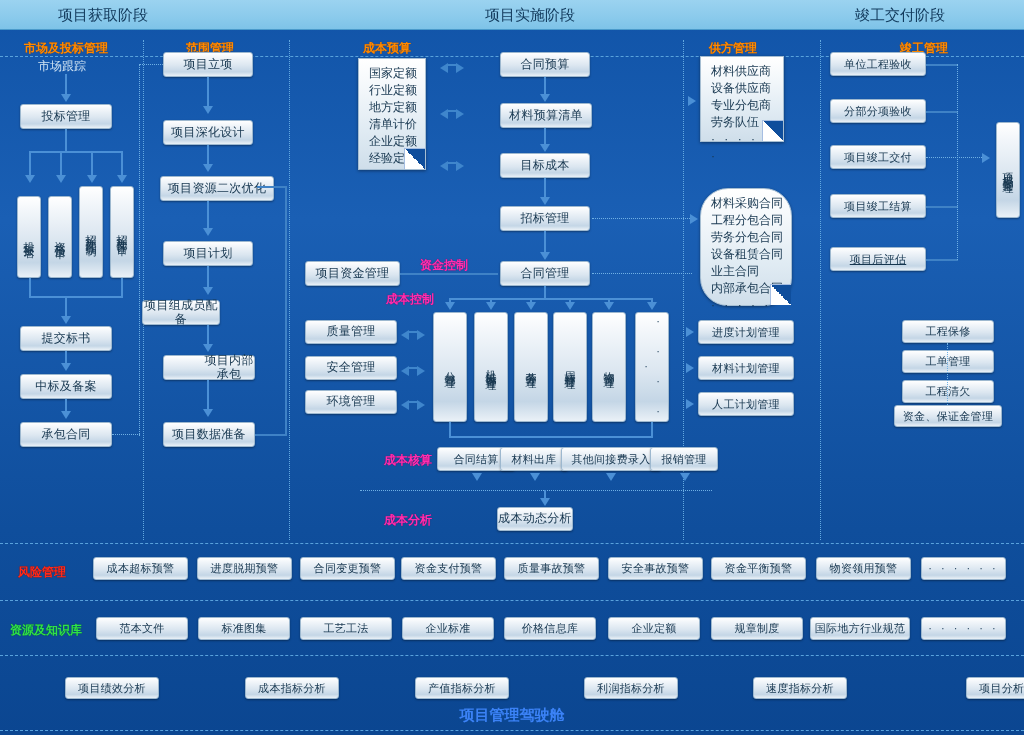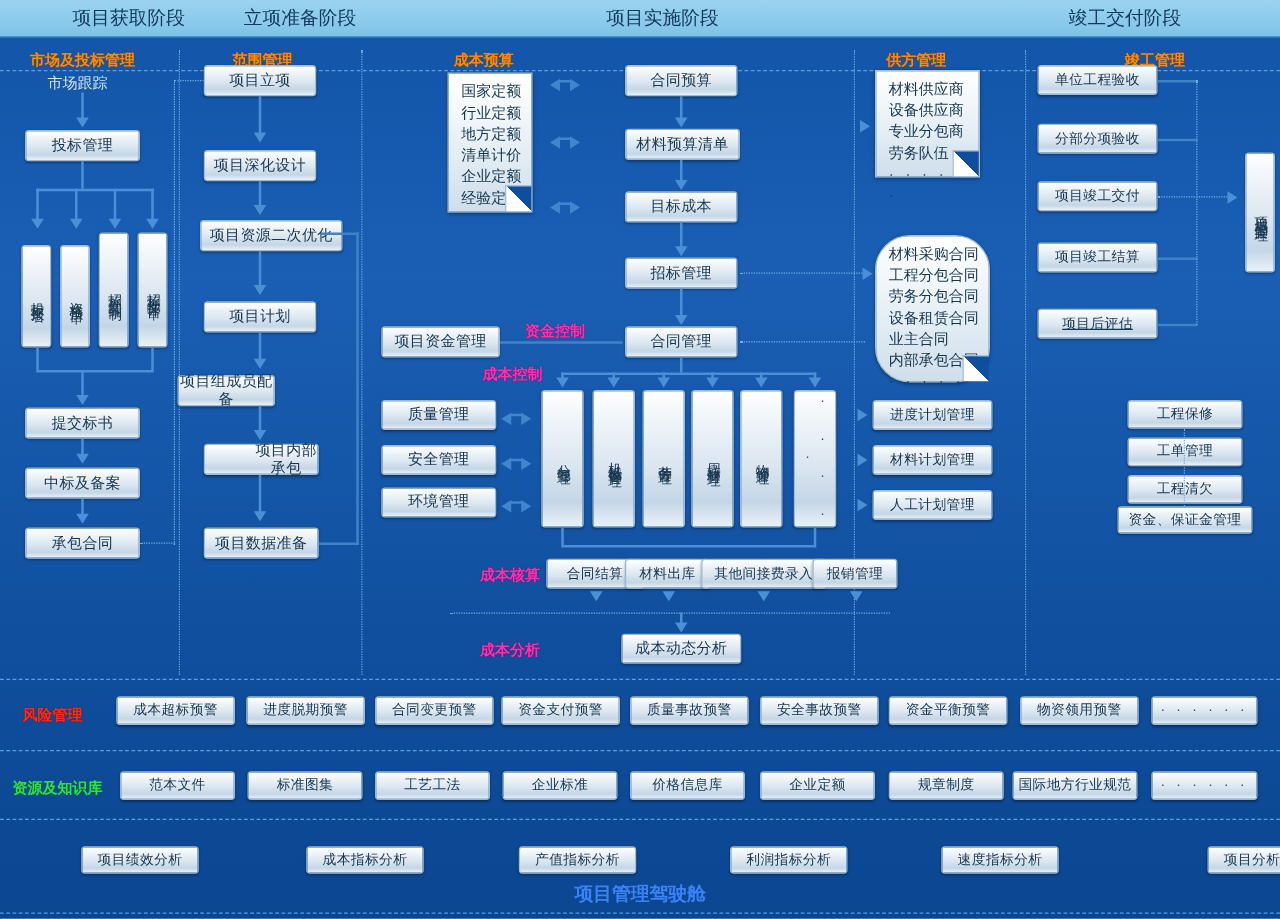--- a/index.html
+++ b/index.html
@@ -89,21 +89,20 @@
   .sep{position:absolute;left:0;width:1024px;border-top:1px dashed #59a2dc;height:0;}
   .colsep{position:absolute;border-left:1px dotted #63a9e0;width:0;}
 </style>
 </head>
 <body>
 
 <div id="canvas">
 
   <div class="header">
     <div class="tab" style="left:18px;width:170px;">项目获取阶段</div>
-    <div class="tab" style="left:150px;width:180px;">立项准备阶段</div>
     <div class="tab" style="left:440px;width:180px;">项目实施阶段</div>
     <div class="tab" style="left:810px;width:180px;">竣工交付阶段</div>
   </div>
 
   <div class="sep" style="top:56px;"></div>
 
   <div class="colsep" style="left:143px;top:40px;height:500px;"></div>
   <div class="colsep" style="left:289px;top:40px;height:500px;"></div>
   <div class="colsep" style="left:683px;top:40px;height:500px;"></div>
   <div class="colsep" style="left:820px;top:40px;height:500px;"></div>
@@ -280,21 +279,21 @@
 
   <div class="arw down" style="left:472px;top:473px;"></div>
   <div class="arw down" style="left:530px;top:473px;"></div>
   <div class="arw down" style="left:606px;top:473px;"></div>
   <div class="arw down" style="left:680px;top:473px;"></div>
   <div class="dline" style="left:360px;top:490px;width:352px;"></div>
   <div class="ln v" style="left:544px;top:490px;height:10px;"></div>
   <div class="arw down" style="left:540px;top:498px;"></div>
 
   <div class="cap magenta" style="left:384px;top:512px;">成本分析</div>
-  <div class="box" style="left:497px;top:507px;width:96px;height:24px;">成本动态分析</div>
+  <div class="box" style="left:497px;top:507px;width:76px;height:24px;">成本动态分析</div>
 
   <div class="cap orange" style="left:709px;top:40px;">供方管理</div>
 
   <div class="doc" style="left:700px;top:56px;width:84px;height:86px;">
     <div>材料供应商</div>
     <div>设备供应商</div>
     <div>专业分包商</div>
     <div>劳务队伍</div>
     <div class="dots">· · · · · ·</div>
     <div class="fold"></div>

